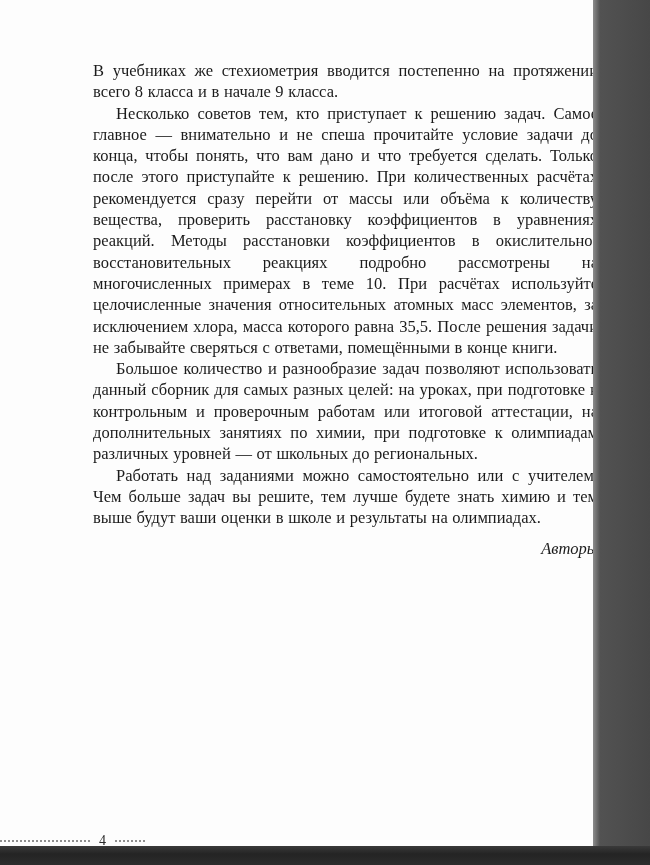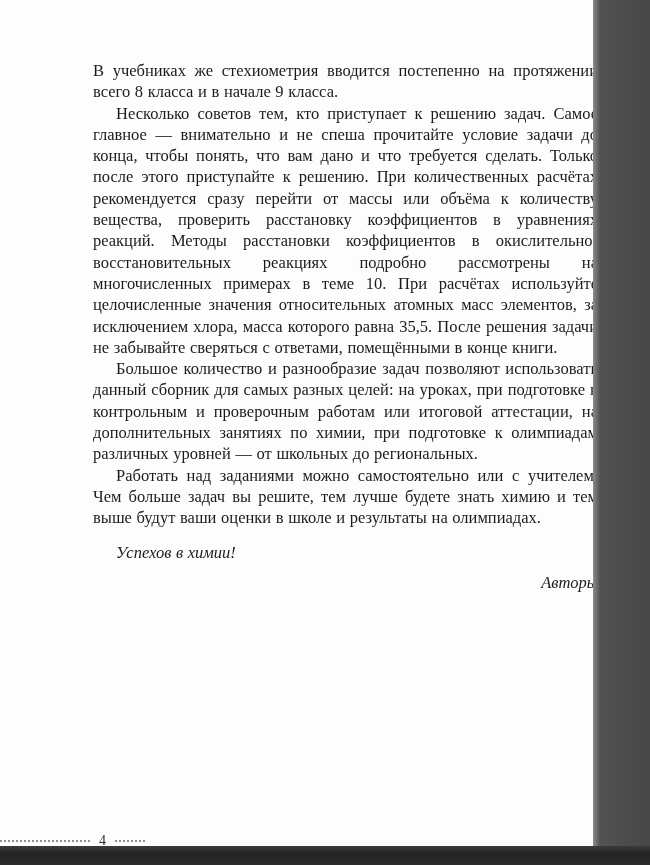--- a/index.html
+++ b/index.html
@@ -82,21 +82,20 @@
 </head>
 <body>
 
 <div class="page">
 
   <div class="text-block">
     <p>В учебниках же стехиометрия вводится постепенно на протяжении всего 8 класса и в начале 9 класса.</p>
     <p class="indent">Несколько советов тем, кто приступает к решению задач. Самое главное — внимательно и не спеша прочитайте условие задачи до конца, чтобы понять, что вам дано и что требуется сделать. Только после этого приступайте к решению. При количественных расчётах рекомендуется сразу перейти от массы или объёма к количеству вещества, проверить расстановку коэффициентов в уравнениях реакций. Методы расстановки коэффициентов в окислительно-восстановительных реакциях подробно рассмотрены на многочисленных примерах в теме 10. При расчётах используйте целочисленные значения относительных атомных масс элементов, за исключением хлора, масса которого равна 35,5. После решения задачи не забывайте сверяться с ответами, помещёнными в конце книги.</p>
     <p class="indent">Большое количество и разнообразие задач позволяют использовать данный сборник для самых разных целей: на уроках, при подготовке к контрольным и проверочным работам или итоговой аттестации, на дополнительных занятиях по химии, при подготовке к олимпиадам различных уровней — от школьных до региональных.</p>
     <p class="indent">Работать над заданиями можно самостоятельно или с учителем. Чем больше задач вы решите, тем лучше будете знать химию и тем выше будут ваши оценки в школе и результаты на олимпиадах.</p>
-    <p class="closing">Успехов в химии!</p>
     <p class="signature">Авторы</p>
   </div>
 
   <div class="footer">
     <span class="dots dots-left"></span>
     <span class="page-num">4</span>
     <span class="dots dots-right"></span>
   </div>
 
   <div class="scan-right"></div>

